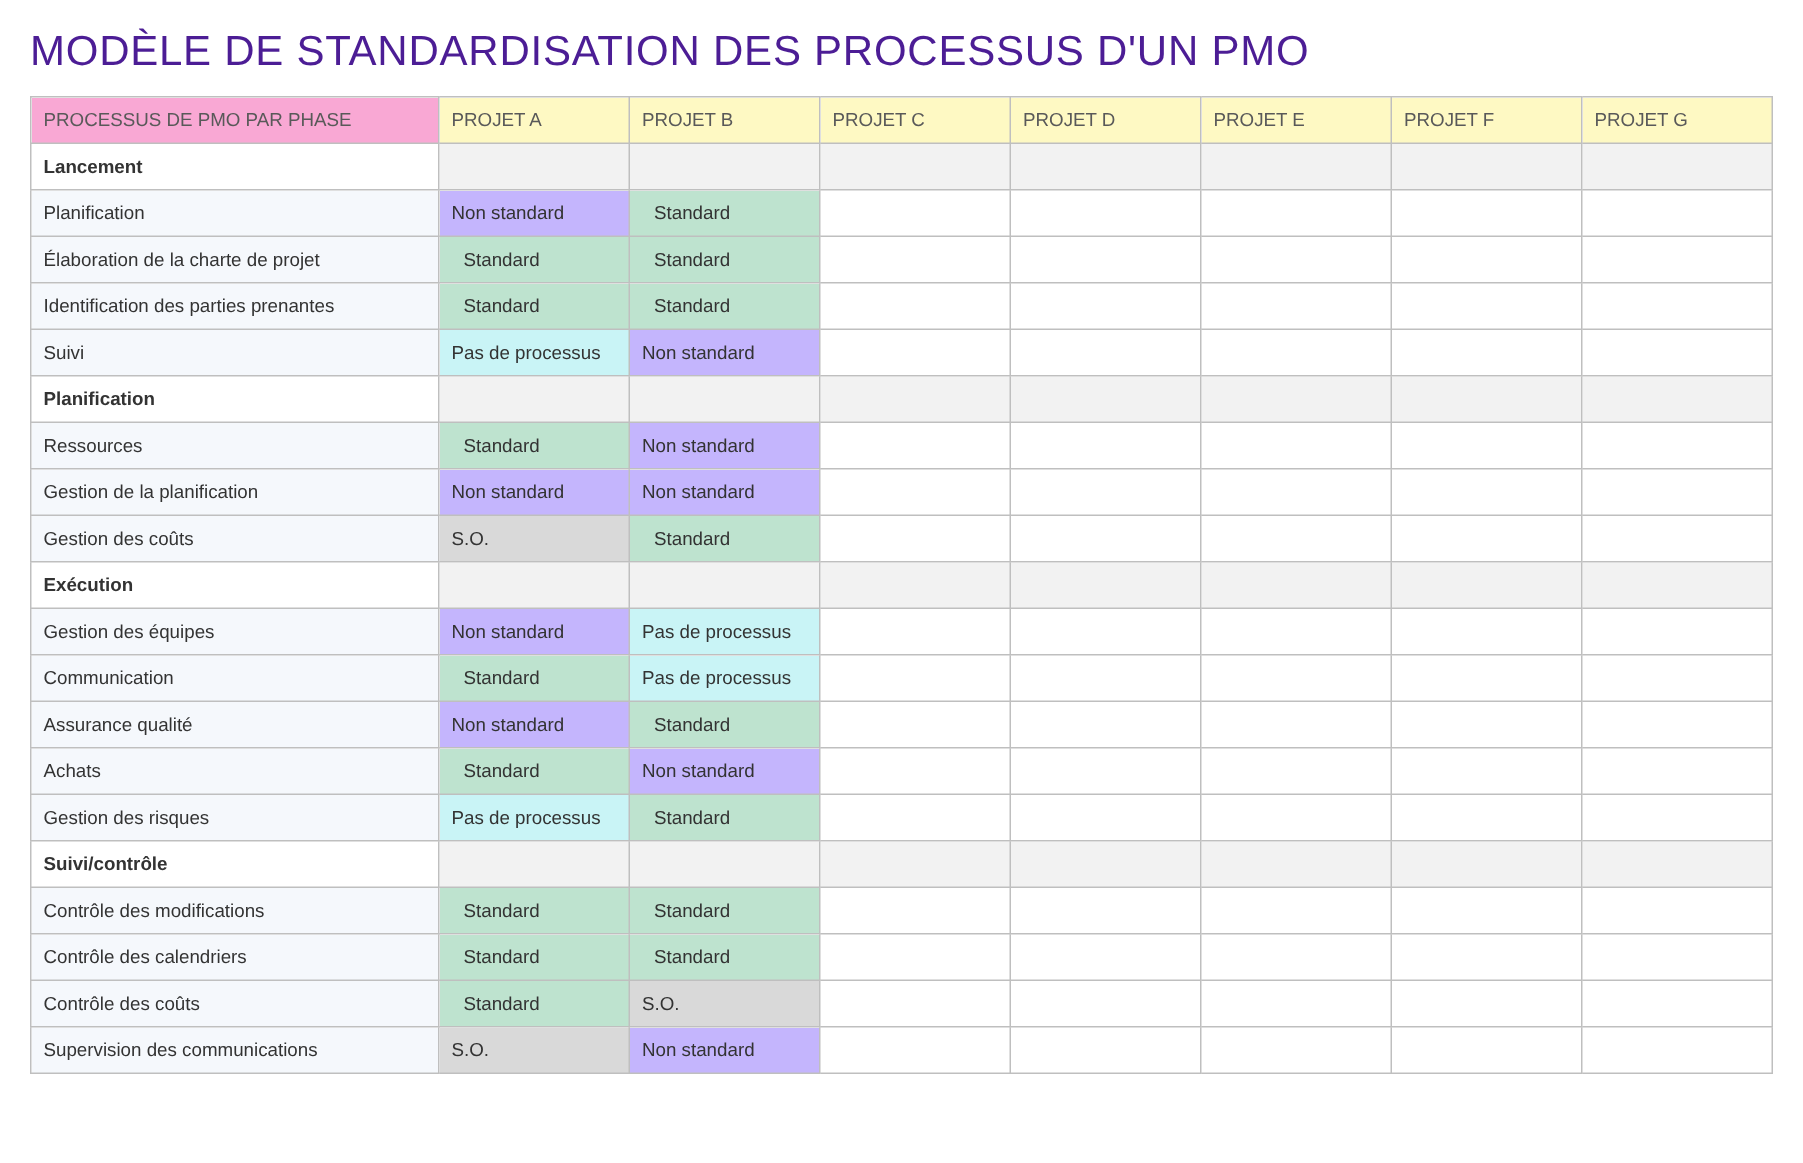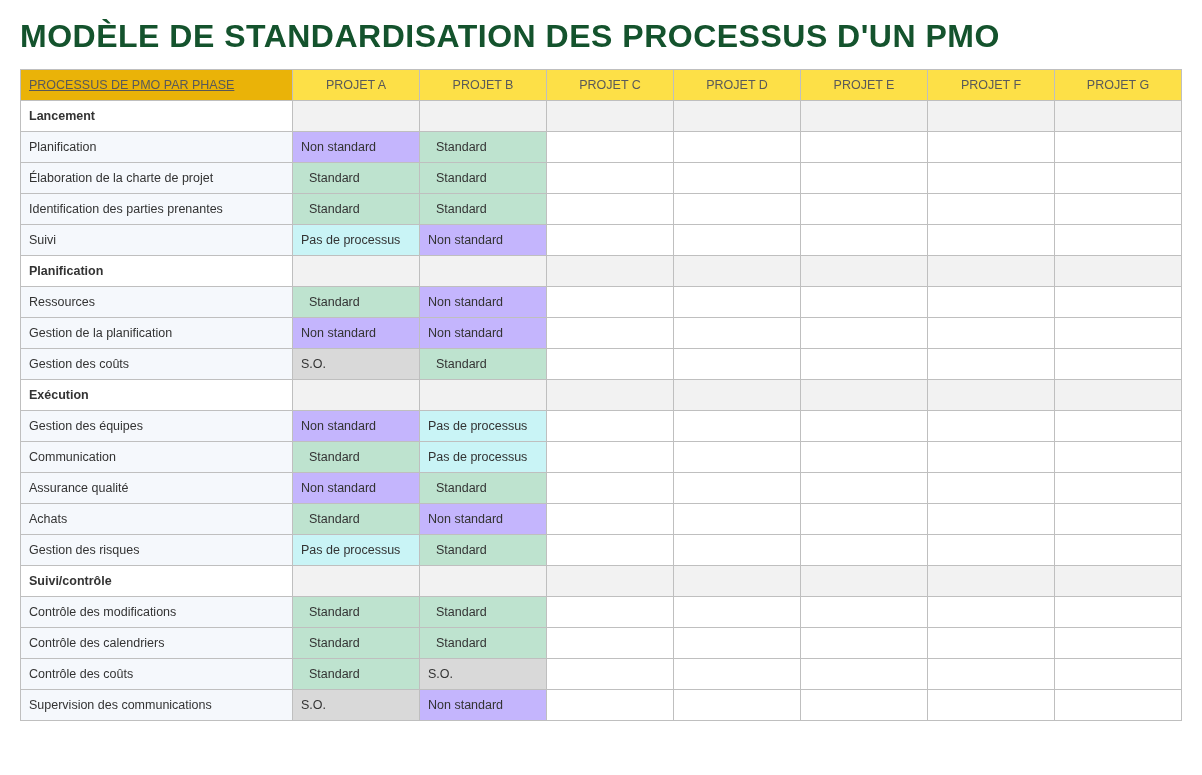--- a/index.html
+++ b/index.html
@@ -4,50 +4,49 @@
 <style>
   body {
     margin: 0;
     padding: 18px 20px;
     font-family: "Century Gothic", "Segoe UI", Arial, sans-serif;
     background: #fff;
     color: #333;
   }
   h1 {
     margin: 0 0 14px 0;
-    font-size: 32px;
-    font-weight: 700;
+    font-size: 28px;
+    font-weight: 400;
     letter-spacing: 0.5px;
-    color: #14532d;
+    color: #4c1d95;
   }
   table {
     border-collapse: collapse;
     width: 1160px;
     table-layout: fixed;
   }
   th, td {
     border: 1px solid #bfbfbf;
     font-size: 12.5px;
     padding: 4px 8px;
     height: 22px;
     text-align: left;
     vertical-align: middle;
     overflow: hidden;
     white-space: nowrap;
   }
   th {
-    background: #fde047;
+    background: #fef9c3;
     color: #595959;
     font-weight: 400;
-    text-align: center;
+    text-align: left;
   }
   th.rowhead {
-    background: #eab308;
+    background: #f9a8d4;
     text-align: left;
-    text-decoration: underline;
   }
   col.label { width: 272px; }
   col.proj  { width: 127px; }
   td.label-phase {
     font-weight: 700;
     background: #fff;
   }
   td.label-sub {
     background: #F5F8FC;
     font-weight: 400;

